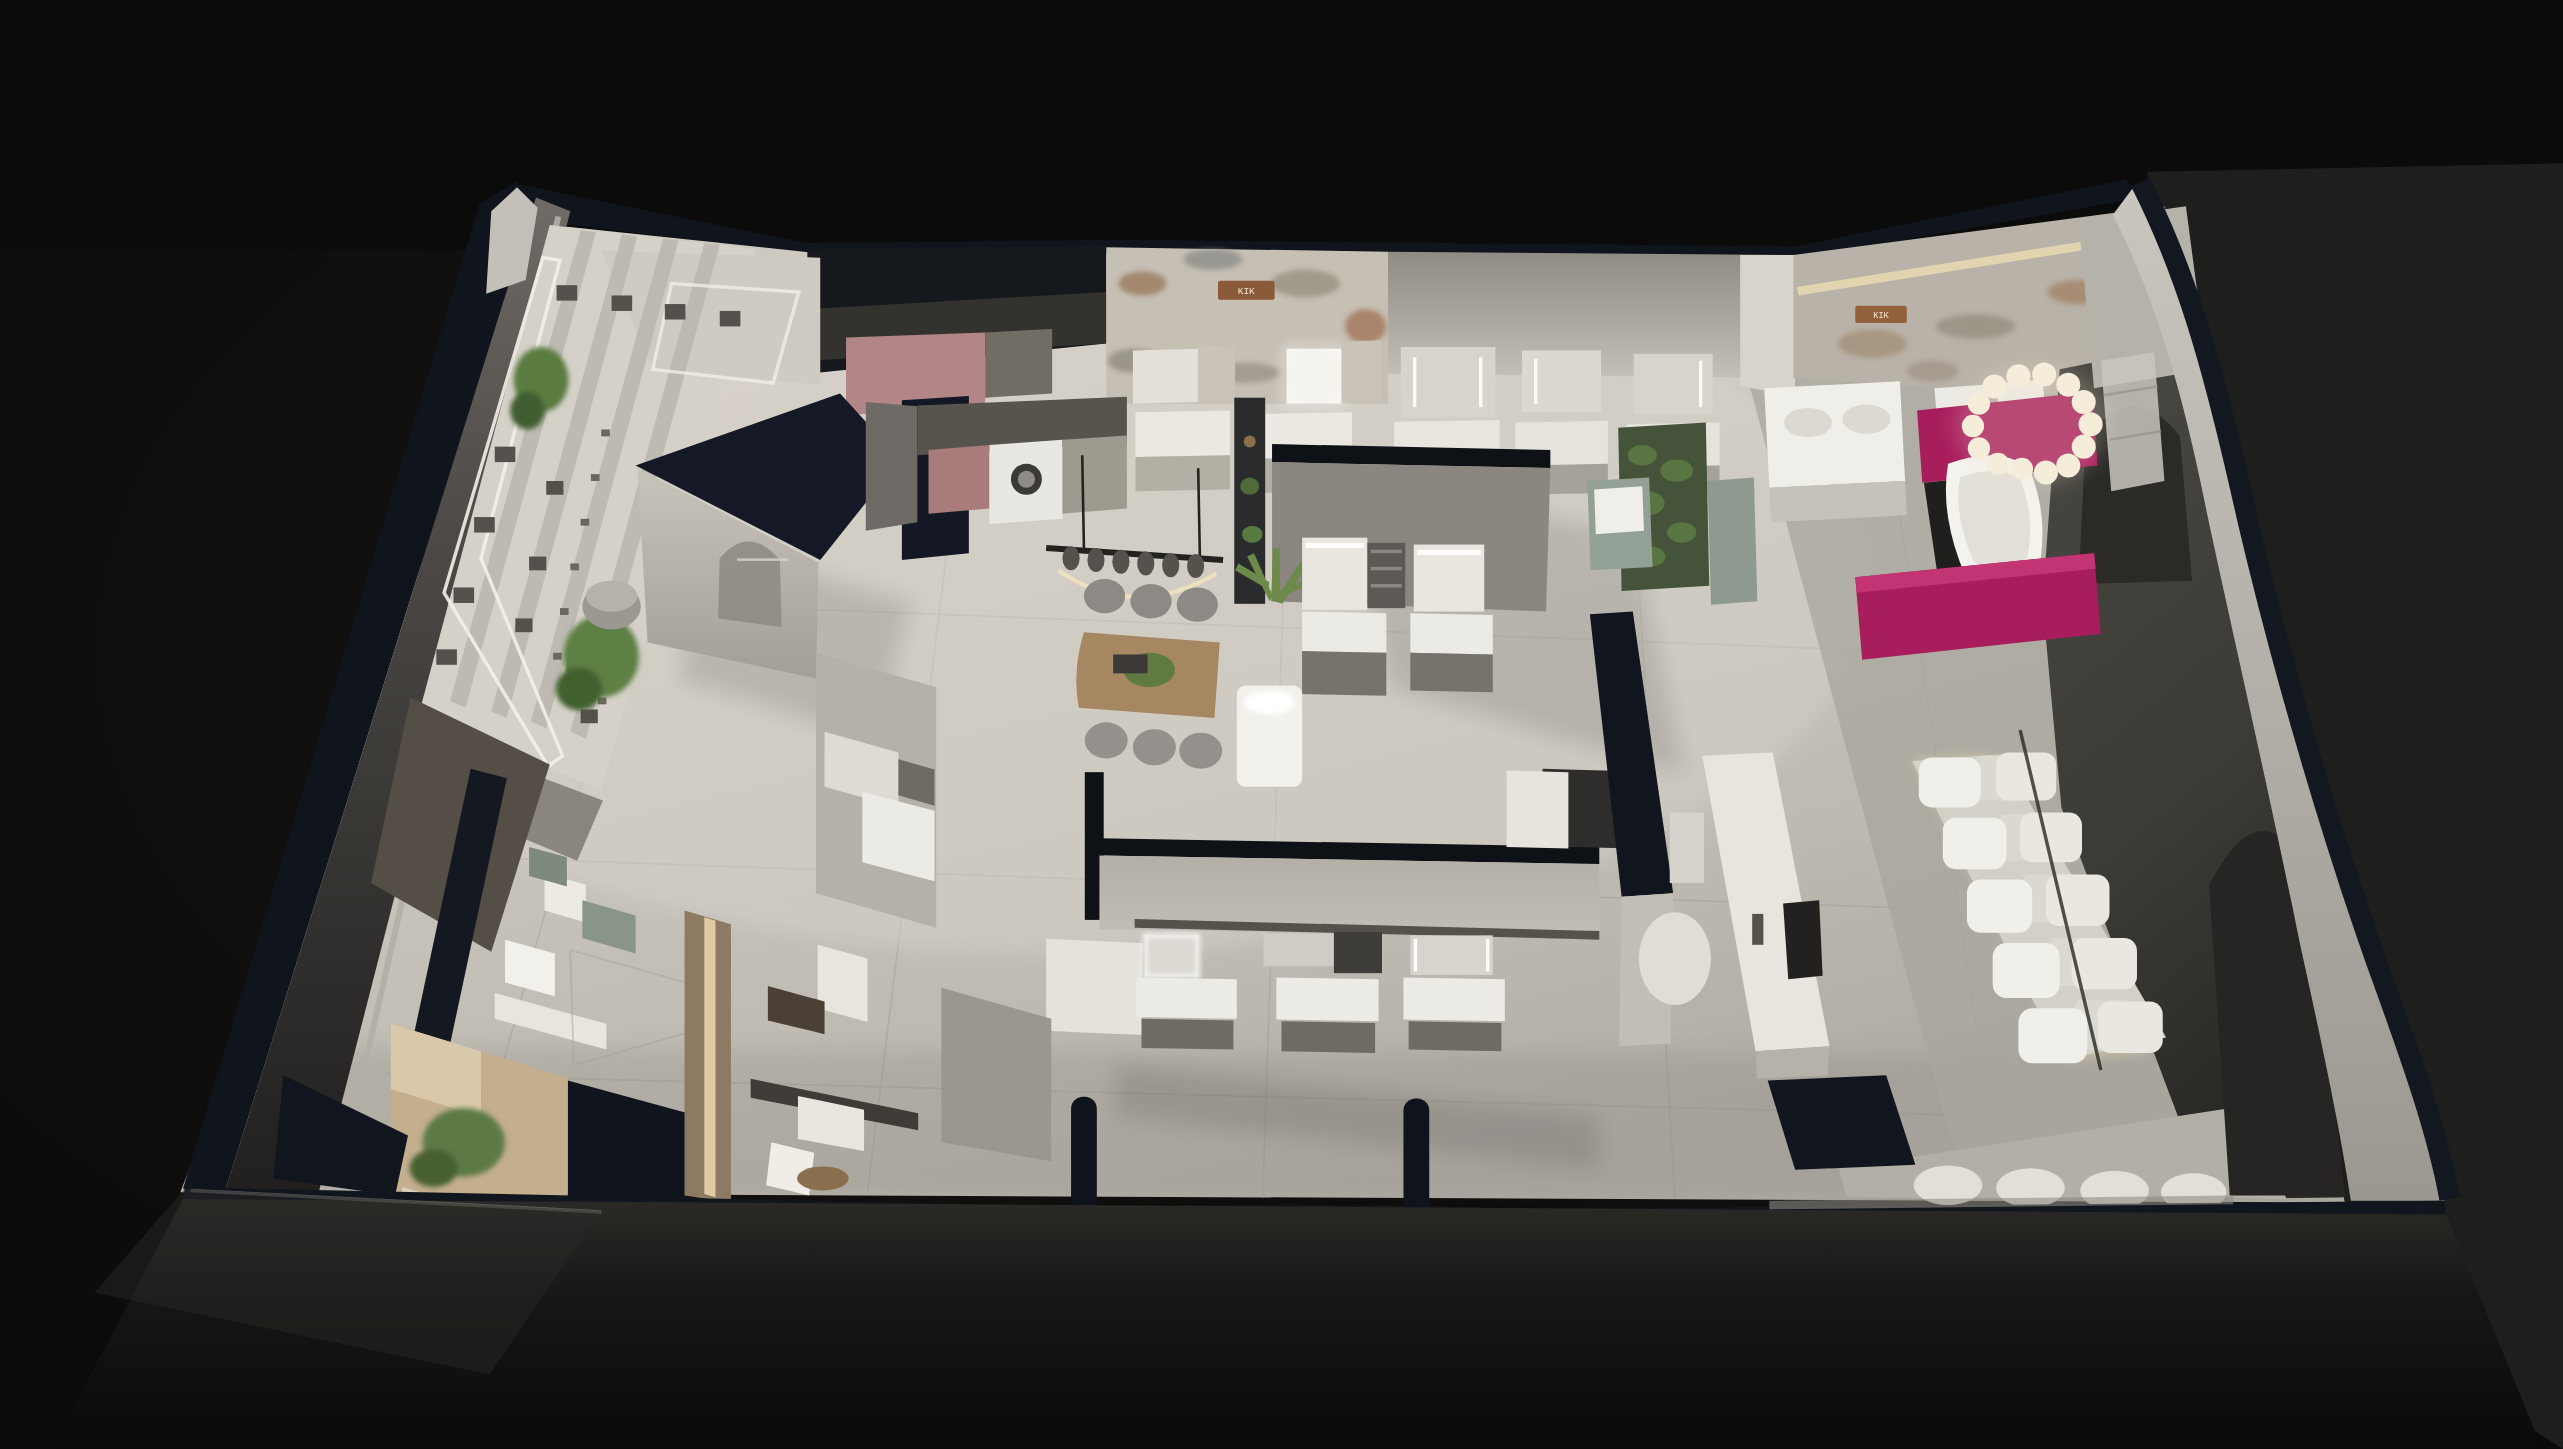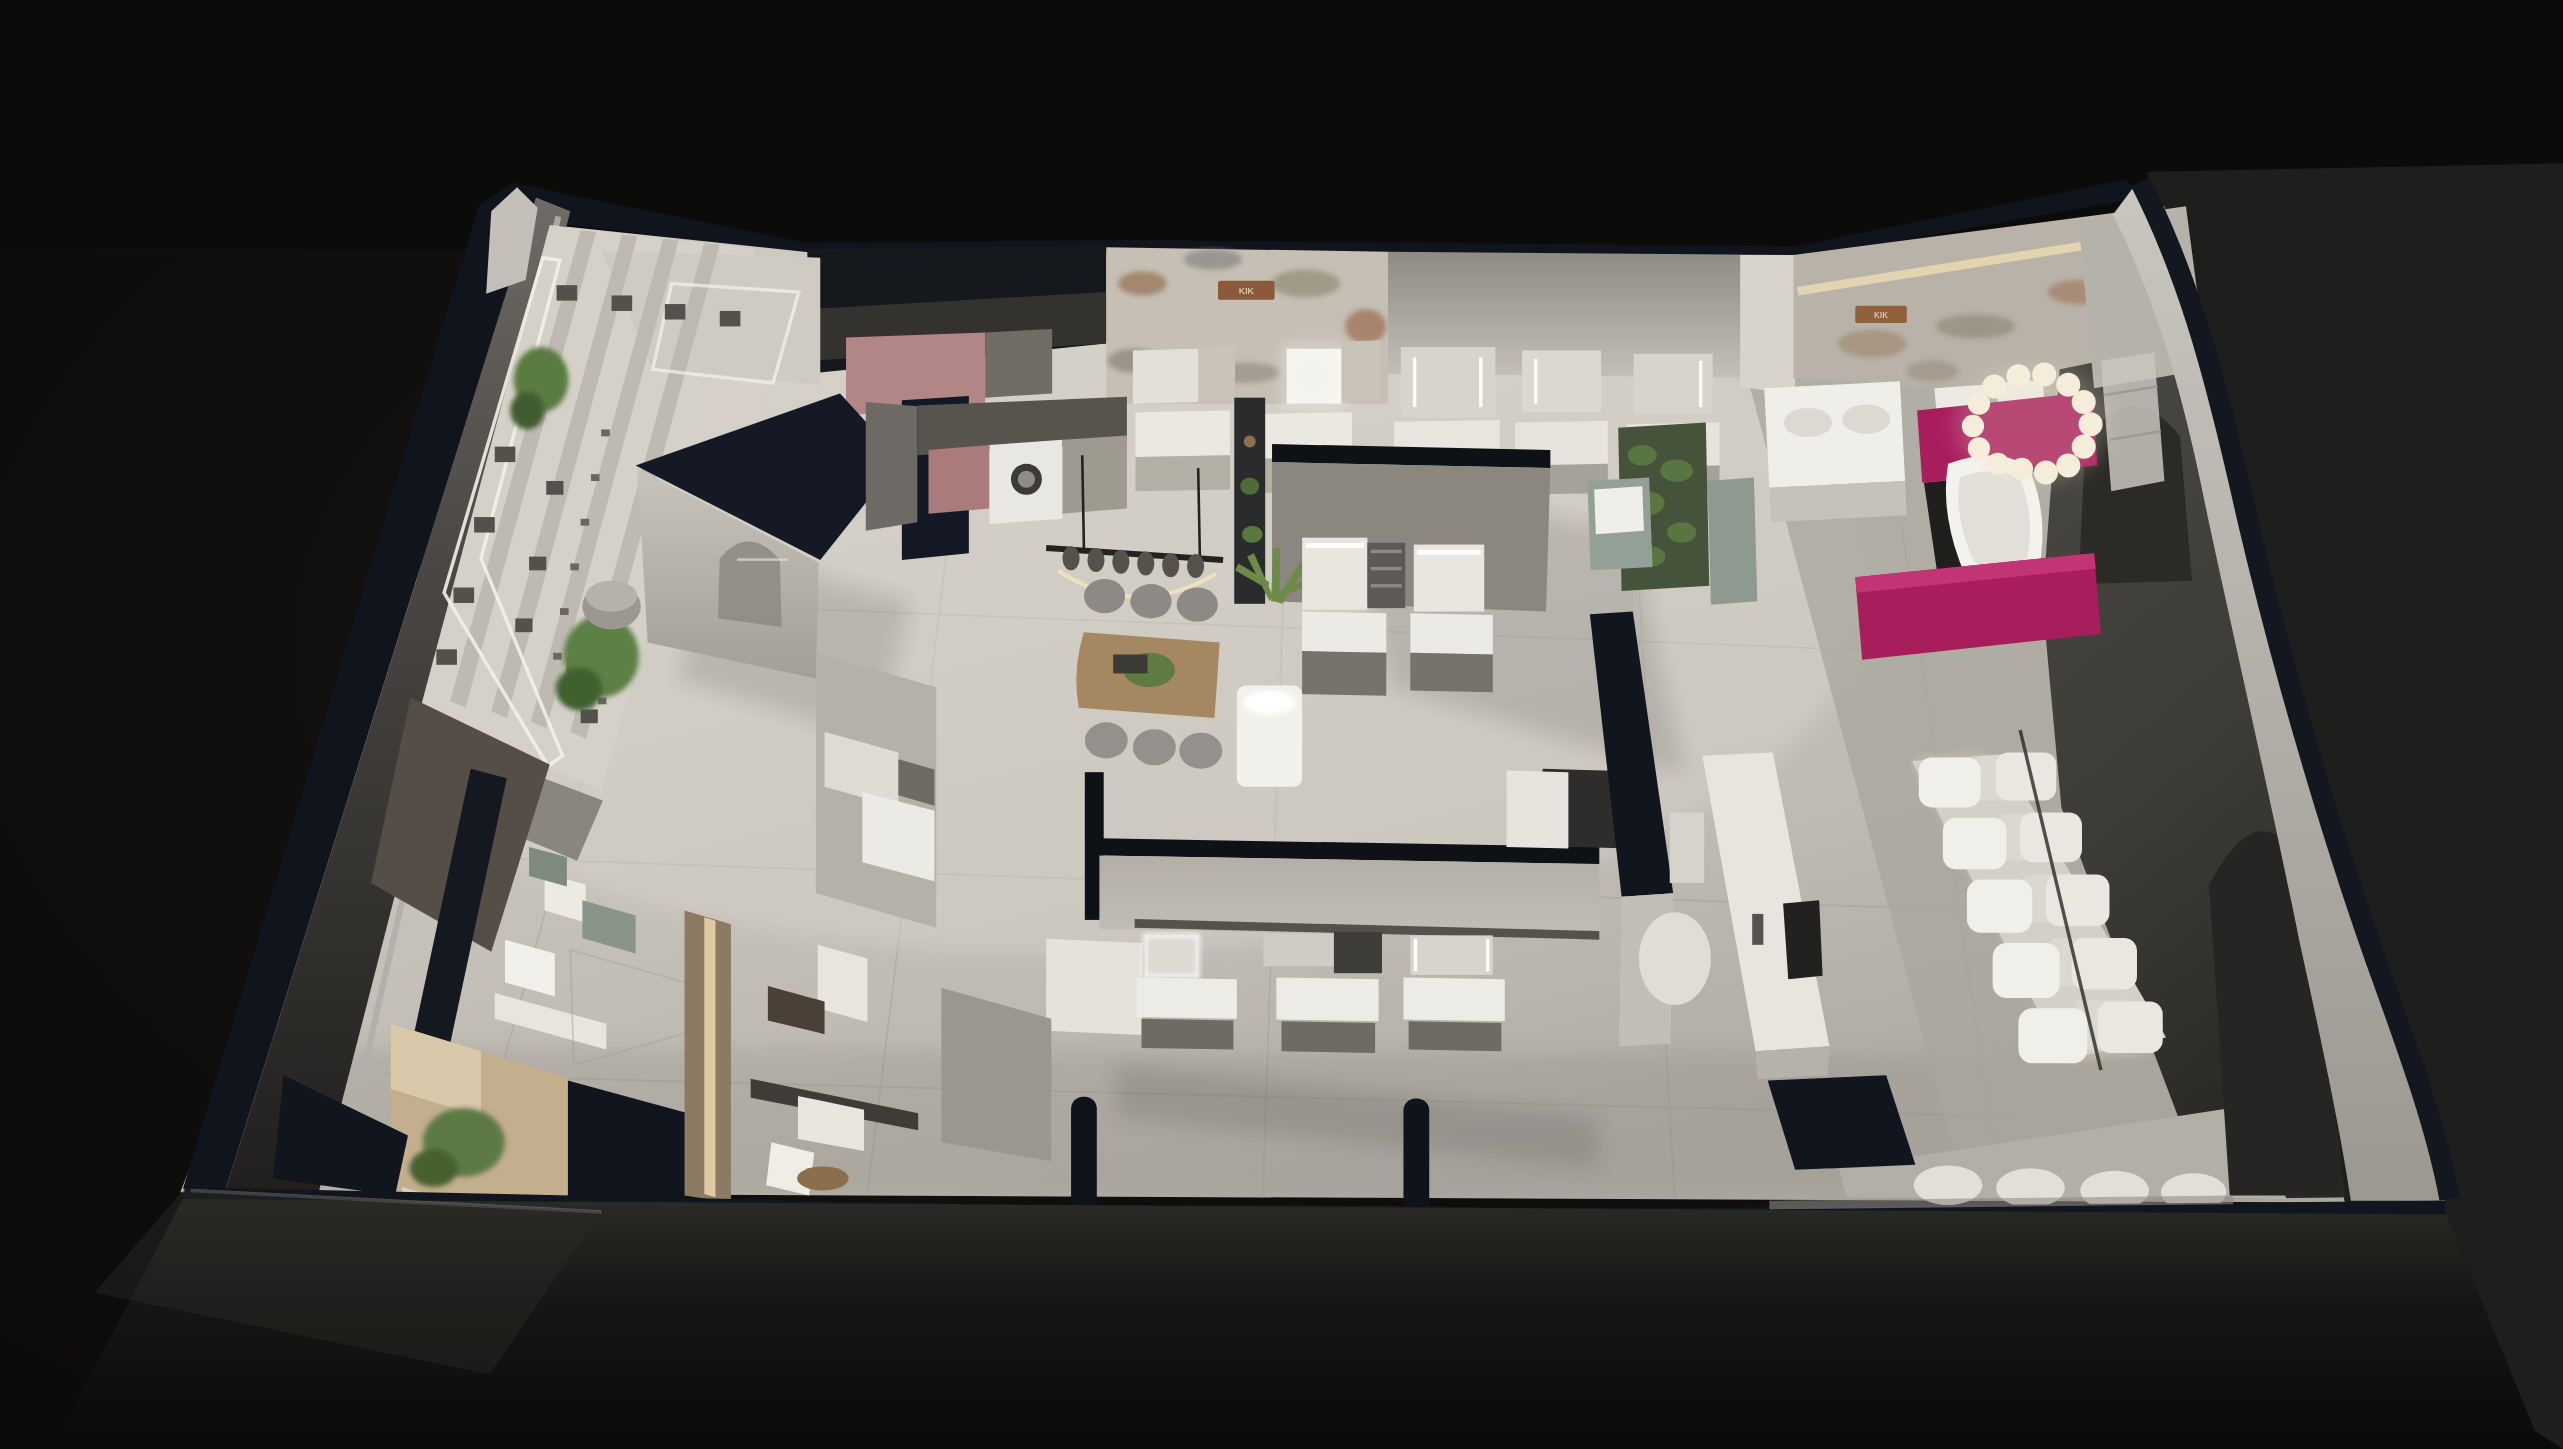--- a/index.html
+++ b/index.html
@@ -1,16 +1,16 @@
 <!DOCTYPE html>
 <html style="font-size:13.7px"><head>
 <meta charset="utf-8">
 <style>
 html,body{margin:0;padding:0;background:#0b0b0a;font-family:"Liberation Sans", sans-serif;}
-#stage{position:relative;width:2563px;height:1449px;overflow:hidden;}
+#stage{position:relative;width:2563px;height:1449px;overflow:hidden;font-family:Liberation Mono, monospace;}
 </style>
 </head>
 <body>
 <div id="stage">
 <svg width="2563" height="1449" viewBox="0 0 2984 1687">
 <defs>
 <radialGradient id="gBG" cx="48%" cy="45%" r="75%">
  <stop offset="0%" stop-color="#141413"></stop>
  <stop offset="55%" stop-color="#100f0e"></stop>
  <stop offset="100%" stop-color="#0a0a09"></stop>

